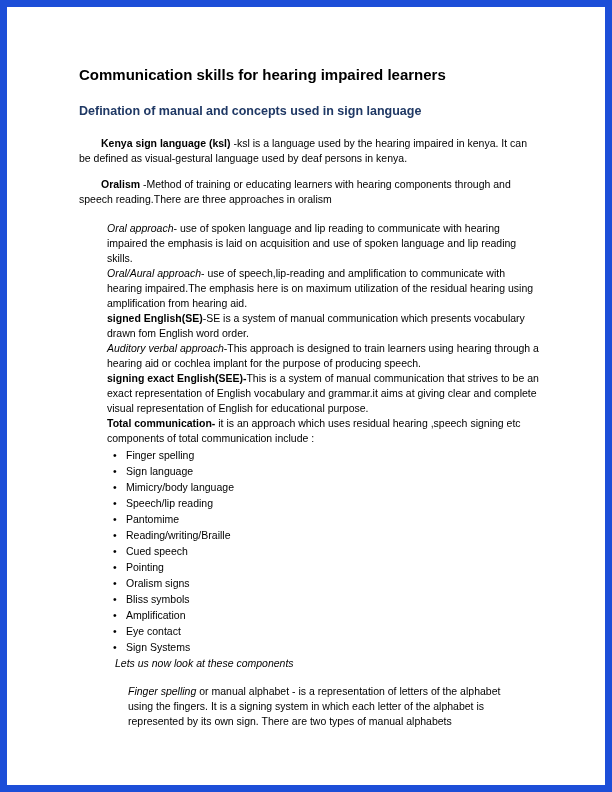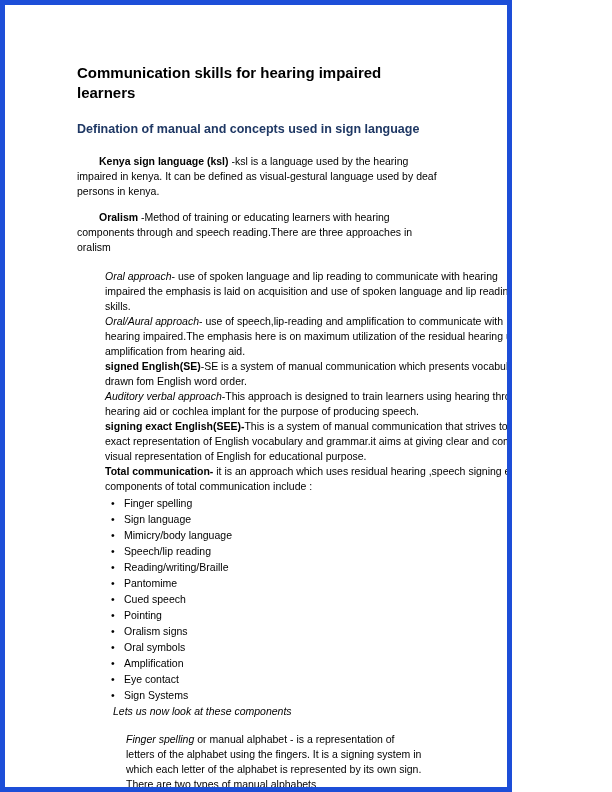--- a/index.html
+++ b/index.html
@@ -2,25 +2,25 @@
 <html><head>
 <meta charset="utf-8">
 <style>
   html, body {
     margin: 0;
     padding: 0;
     background: #ffffff;
   }
   .page {
     position: relative;
-    width: 512px;
+    width: 612px;
     height: 792px;
     box-sizing: border-box;
     background: #ffffff;
-    border: 5px solid #1d4ed8;
+    border: 7px solid #1d4ed8;
     padding: 58px 70px 40px 72px;
     font-family: "Liberation Sans", sans-serif;
     font-size: 10.5px;
     line-height: 15px;
     color: #000000;
     overflow: hidden;
   }
   .doc-title {
     font-size: 15px;
     line-height: 20px;
@@ -100,26 +100,26 @@
 
     <p class="def"><strong>signing exact English(SEE)-</strong><span>This is a system of manual communication that strives to be an exact representation of English vocabulary and grammar.it aims at giving clear and complete visual representation of English for educational purpose.</span></p>
 
     <p class="def"><strong>Total communication-</strong><span> it is an approach which uses residual hearing ,speech signing etc components of total communication include :</span></p>
 
     <ul class="components">
       <li>Finger spelling</li>
       <li>Sign language</li>
       <li>Mimicry/body language</li>
       <li>Speech/lip reading</li>
+      <li>Pantomime</li>
       <li>Reading/writing/Braille</li>
-      <li>Pantomime</li>
       <li>Cued speech</li>
       <li>Pointing</li>
       <li>Oralism signs</li>
-      <li>Oral symbols</li>
+      <li>Bliss symbols</li>
       <li>Amplification</li>
       <li>Eye contact</li>
       <li>Sign Systems</li>
     </ul>
   </div>
 
   <div class="closing">
     <p class="lead-in">Lets us now look at these  components</p>
     <p class="finger-para"><em>Finger spelling</em><span> or manual alphabet - is a representation of letters of the alphabet using the fingers. It is a signing system in which each letter of the alphabet is represented by its own sign. There are two types of manual alphabets</span></p>
   </div>

